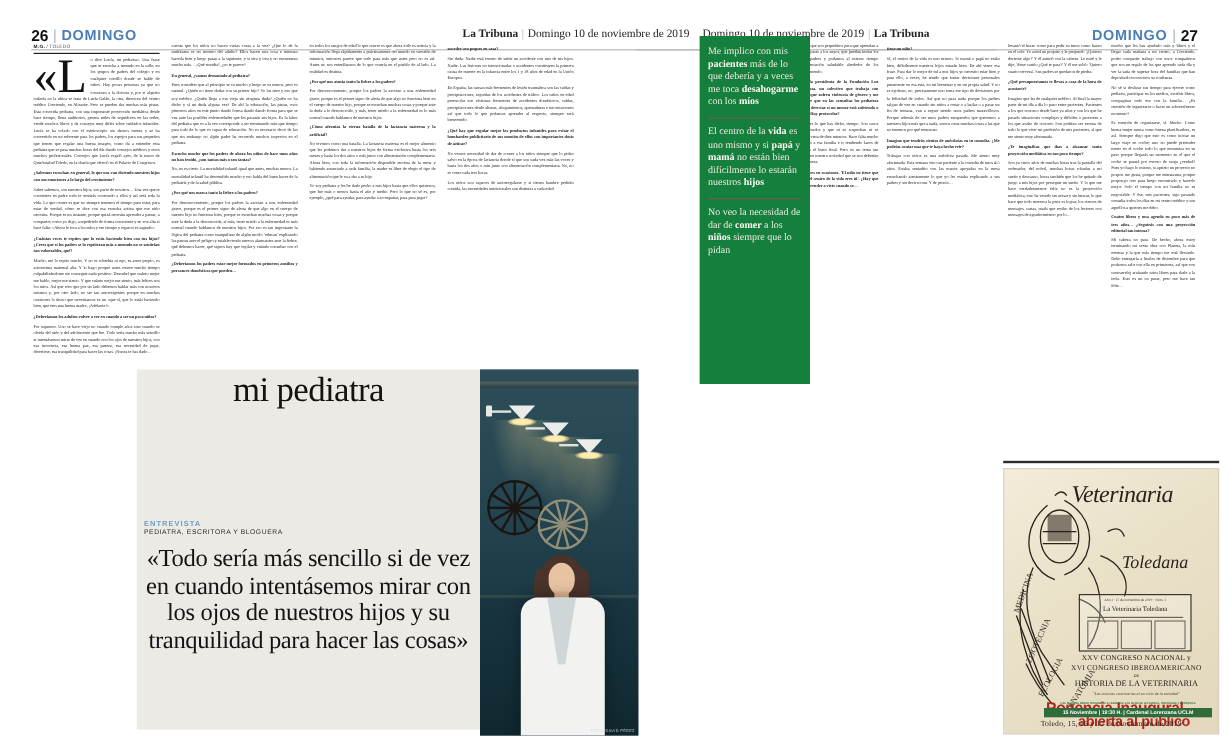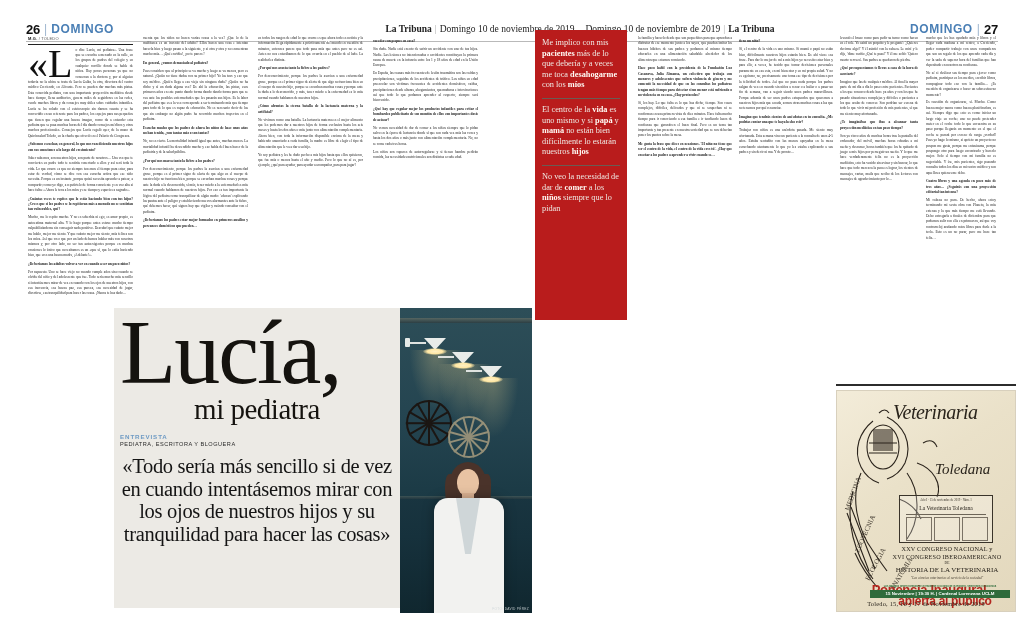--- a/index.html
+++ b/index.html
@@ -41,21 +41,21 @@
   .bigtitle .l2{display:block;font-size:29px;line-height:30px;text-align:center;letter-spacing:-.5px;}
 
   .entre-label{position:absolute;font-family:"Liberation Sans",sans-serif;}
   .entre-label .e1{display:block;font-size:6.2px;font-weight:bold;color:#6f9bc4;letter-spacing:.9px;}
   .entre-label .e2{display:block;font-size:5.6px;font-weight:normal;color:#2a2a2a;letter-spacing:.5px;margin-top:.5px;}
 
   .pullmain{position:absolute;font-family:"Liberation Serif",serif;font-size:20.5px;line-height:22.5px;
             text-align:center;color:#141414;letter-spacing:-.3px;}
 
   
-  .darkbox{position:absolute;background:#b91c1c;color:#efe9e3;padding:8px 7px;box-sizing:border-box;}
+  .darkbox{position:absolute;background:#15803d;color:#efe9e3;padding:8px 7px;box-sizing:border-box;margin-left:48px;}
   .darkbox .qt{font-family:"Liberation Serif",serif;font-size:8.3px;line-height:10.6px;color:#efe9e3;}
   .darkbox .qt b{font-weight:bold;color:#fffaf4;}
   .darkbox .sep{height:1px;background:#6a5c54;margin:7px 0 6px 0;}
 
   
   .photo{position:absolute;overflow:hidden;background:#16333f;}
   .photo .sky{position:absolute;inset:0;background:
       linear-gradient(180deg,#23414c 0%,#1d3a46 42%,#16313c 75%,#10272f 100%);}
   .wallpanel{position:absolute;left:0;right:0;top:0;height:62%;
       background:linear-gradient(180deg,#2d4e58 0%,#244450 60%,#1b3a45 100%);}
@@ -211,21 +211,20 @@
     <div class="qt">Me implico con mis <b>pacientes</b> más de lo que debería y a veces me toca <b>desahogarme</b> con los <b>míos</b></div>
     <div class="sep"></div>
     <div class="qt">El centro de la <b>vida</b> es uno mismo y si <b>papá</b> y <b>mamá</b> no están bien difícilmente lo estarán nuestros <b>hijos</b></div>
     <div class="sep"></div>
     <div class="qt">No veo la necesidad de dar de <b>comer</b> a los <b>niños</b> siempre que lo pidan</div>
   </div>
 
   <div class="titleblock" style="left:114px;top:308px;width:286px;height:300px;"></div>
 
   <div class="bigtitle" style="left:120px;top:310px;width:274px;">
-    <span class="l1">Lucía,</span>
     <span class="l2">mi pediatra</span>
   </div>
 
   <div class="entre-label" style="left:120px;top:433px;">
     <span class="e1">ENTREVISTA</span>
     <span class="e2">PEDIATRA, ESCRITORA Y BLOGUERA</span>
   </div>
 
   <div class="pullmain" style="left:118px;top:455px;width:278px;">«Todo sería más sencillo si de vez en cuando intentásemos mirar con los ojos de nuestros hijos y su tranquilidad para hacer las cosas»</div>
 

